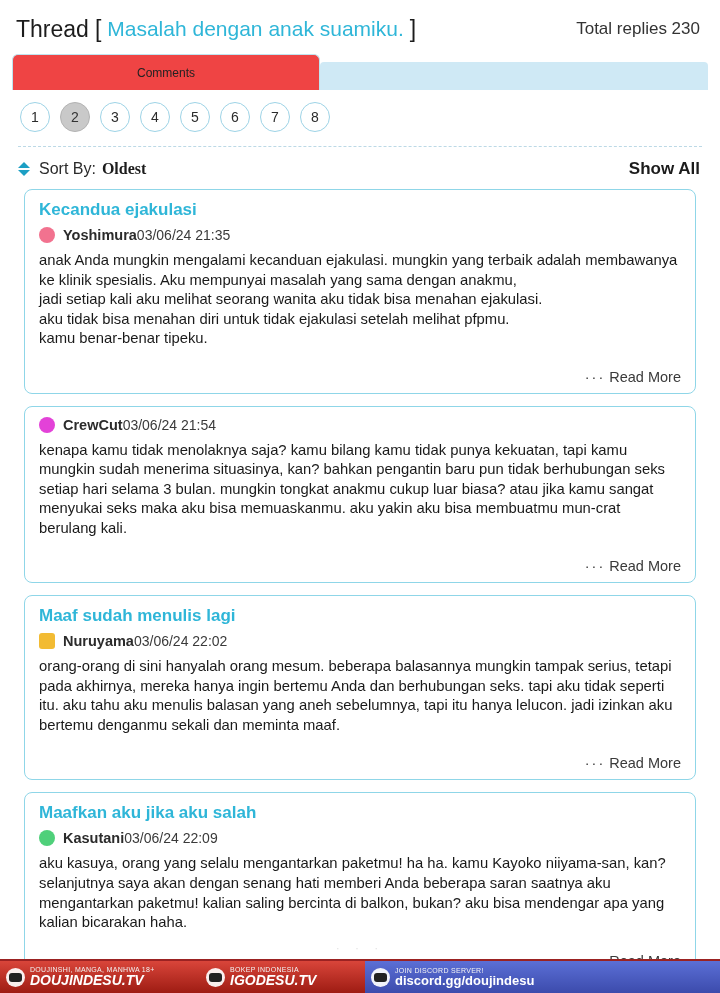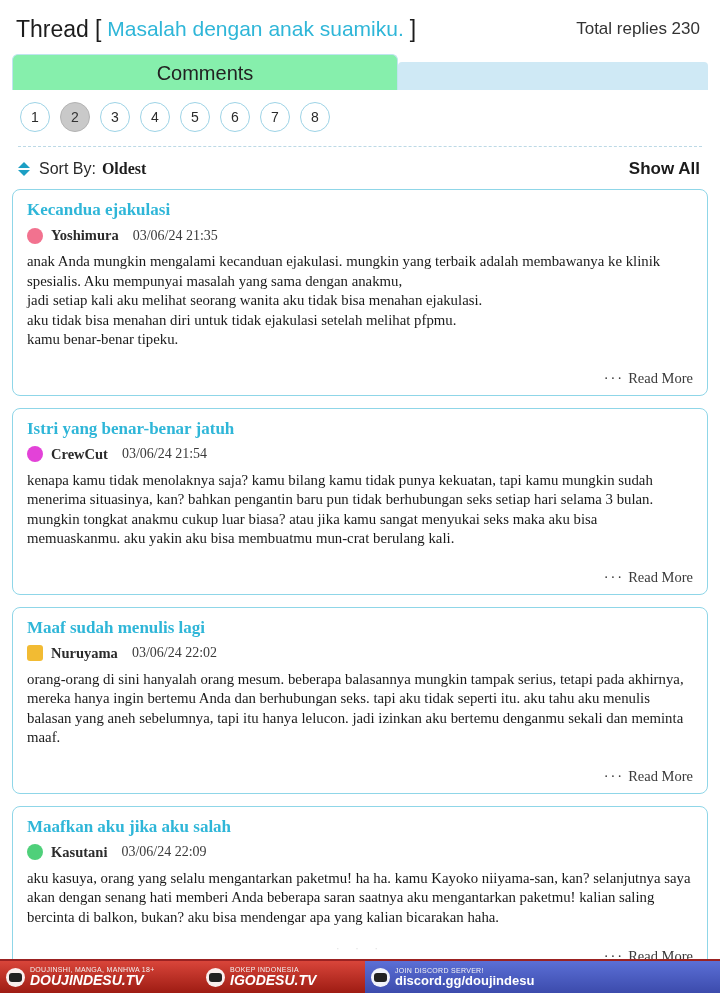--- a/index.html
+++ b/index.html
@@ -51,27 +51,27 @@
 
   
   .tabs {
     display: flex;
     align-items: flex-end;
     padding: 0 12px;
     height: 38px;
   }
   .tab {
     flex: 0 0 auto;
-    width: 386px;
+    width: 308px;
     height: 36px;
     line-height: 36px;
     text-align: center;
-    font-size: 20px;
+    font-size: 12px;
     color: #222;
-    background: #86efac;
+    background: #ef4444;
     border: 1px solid #bfe4ef;
     border-bottom: none;
     border-radius: 6px 6px 0 0;
   }
   .tab-filler {
     flex: 1 1 auto;
     height: 28px;
     background: #cfe9f5;
     border-radius: 4px 4px 0 0;
   }
@@ -148,22 +148,21 @@
   .show-all {
     margin-left: auto;
     font-size: 17px;
     font-weight: bold;
     color: #1c1c1c;
     text-align: right;
   }
 
   
   .comments {
-    padding: 0 12px;
-    font-family: Liberation Serif, serif;
+    padding: 0 24px;
   }
   .comment-card {
     border: 1px solid #8fd6e8;
     border-radius: 8px;
     margin-bottom: 12px;
     padding: 10px 14px 6px 14px;
     background: #ffffff;
   }
   .comment-title {
     font-size: 17px;
@@ -183,21 +182,20 @@
     margin-right: 8px;
     flex: 0 0 auto;
   }
   .avatar.square {
     border-radius: 3px;
   }
   .author {
     font-size: 14.5px;
     font-weight: bold;
     color: #2b2b2b;
-    margin-right: 14px;
   }
   .timestamp {
     font-size: 14px;
     color: #3a3a3a;
   }
   .comment-body {
     font-size: 14.8px;
     line-height: 1.32;
     color: #1a1a1a;
     white-space: pre-line;
@@ -342,21 +340,20 @@
 aku tidak bisa menahan diri untuk tidak ejakulasi setelah melihat pfpmu.
 kamu benar-benar tipeku.</div>
       <div class="read-more-row">
         <span class="read-more">
           <span class="dots">···</span><span>Read More</span>
         </span>
       </div>
     </div>
 
     <div class="comment-card">
-      <div class="comment-title">Istri yang benar-benar jatuh</div>
       <div class="comment-meta">
         <span class="avatar" style="background:#e342d8"></span>
         <span class="author">CrewCut</span>
         <span class="timestamp">03/06/24 21:54</span>
       </div>
       <div class="comment-body">kenapa kamu tidak menolaknya saja? kamu bilang kamu tidak punya kekuatan, tapi kamu mungkin sudah menerima situasinya, kan? bahkan pengantin baru pun tidak berhubungan seks setiap hari selama 3 bulan. mungkin tongkat anakmu cukup luar biasa? atau jika kamu sangat menyukai seks maka aku bisa memuaskanmu. aku yakin aku bisa membuatmu mun-crat berulang kali.</div>
       <div class="read-more-row">
         <span class="read-more">
           <span class="dots">···</span><span>Read More</span>
         </span>

